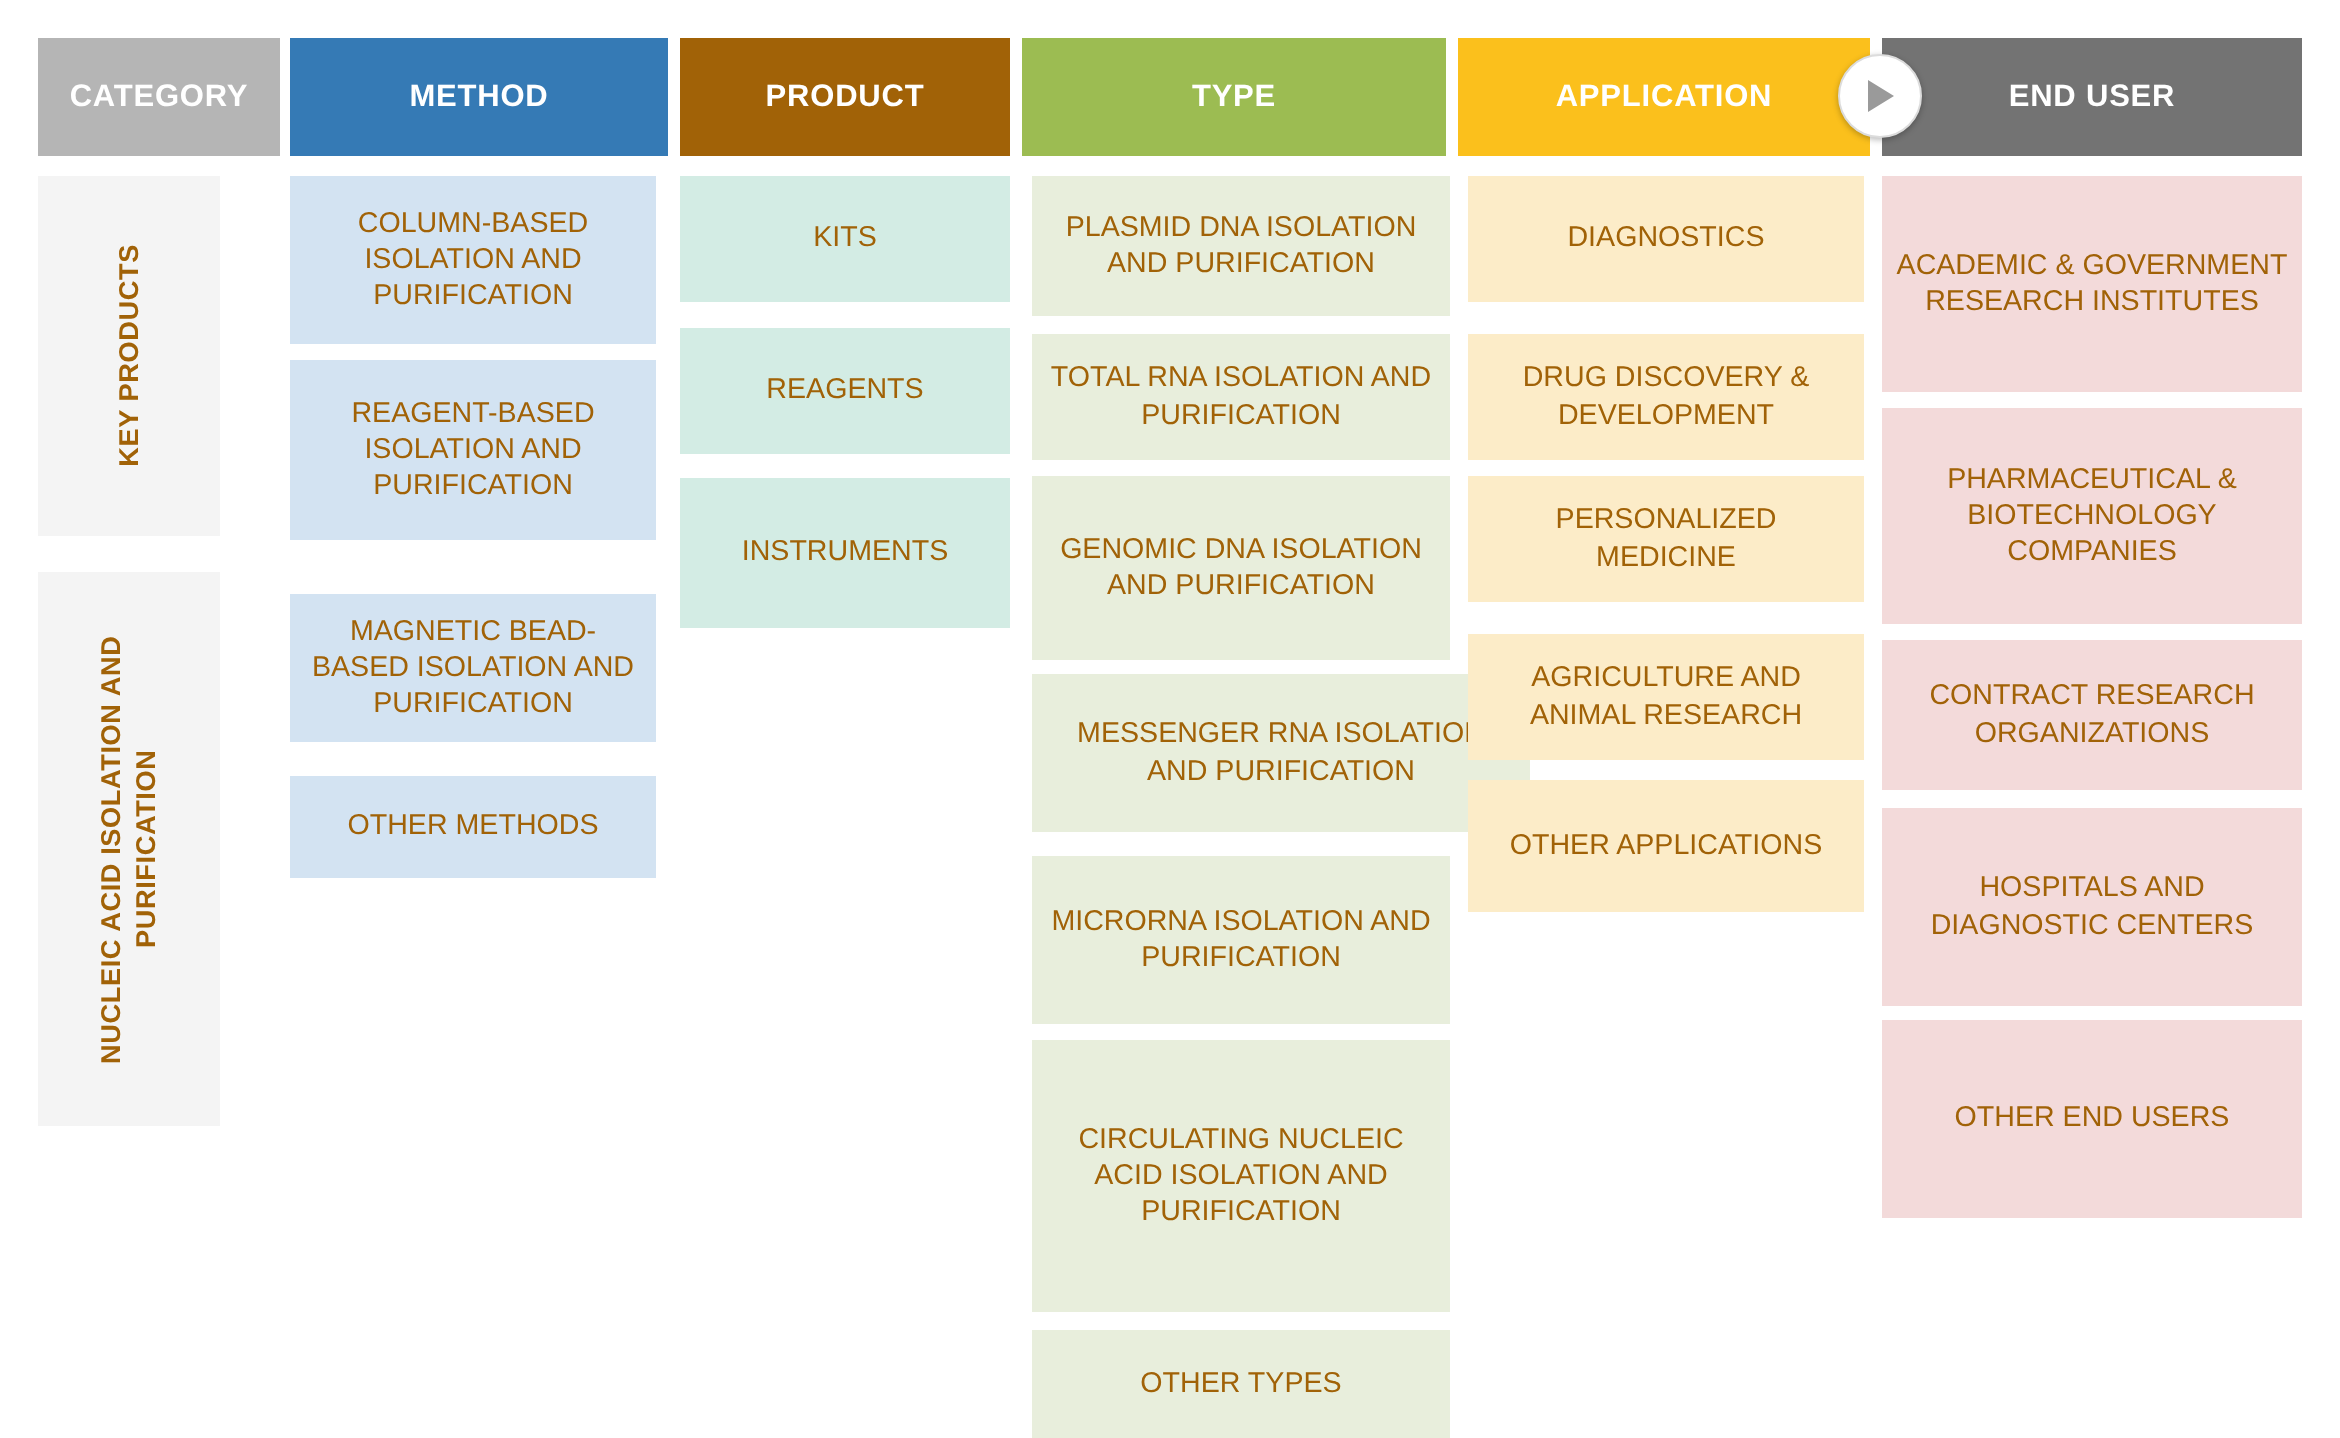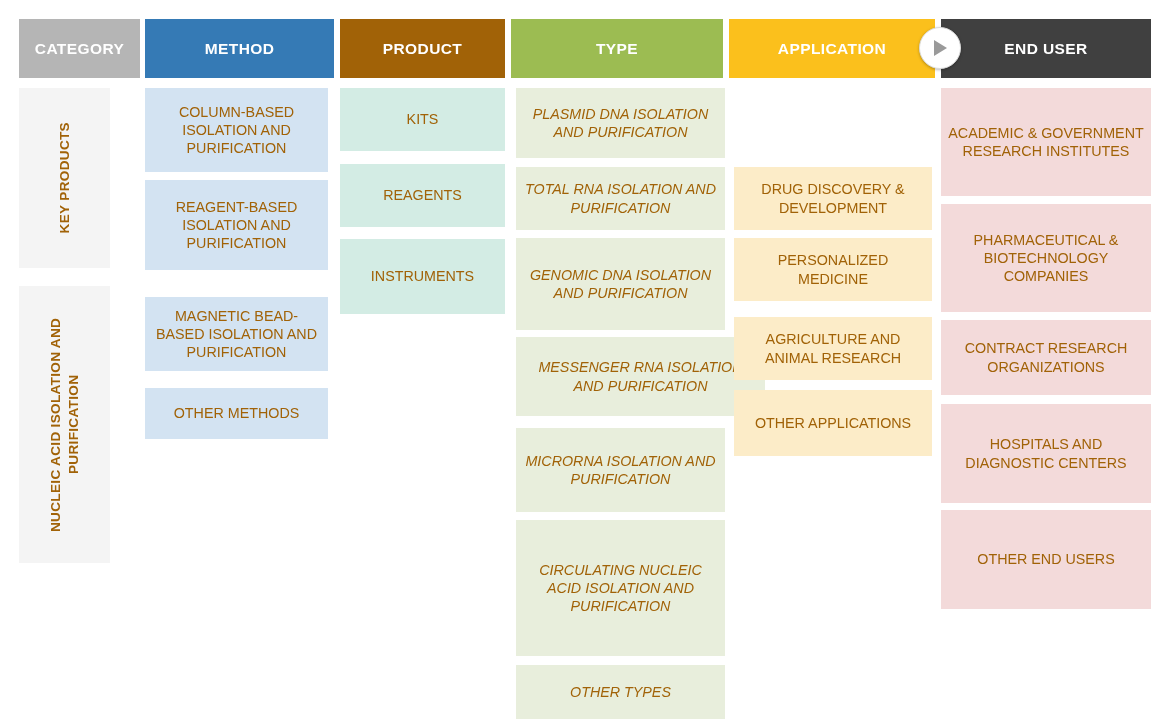--- a/index.html
+++ b/index.html
@@ -36,28 +36,28 @@
     font-size: 15.5px;
     letter-spacing: 0.4px;
     top: 19px;
     height: 59px;
   }
   .hdr-category    { background: #b5b5b5; }
   .hdr-method      { background: #357ab5; }
   .hdr-product     { background: #a16207; }
   .hdr-type        { background: #9cbc52; }
   .hdr-application { background: #fbc01c; }
-  .hdr-enduser     { background: #404040; }
+  .hdr-enduser     { background: #737373; }
 
   
   .cell { font-size: 14.3px; }
   .cell-category    { background: #f4f4f4; }
   .cell-method      { background: #d3e3f2; }
   .cell-product     { background: #d3ece4; }
-  .cell-type        { background: #e8eedc; font-style: italic; }
+  .cell-type        { background: #e8eedc; }
   .cell-application { background: #fcecc8; }
   .cell-enduser     { background: #f3dada; }
 
   
   .vert {
     writing-mode: vertical-rl;
     transform: rotate(180deg);
     font-weight: bold;
     font-size: 13.6px;
     letter-spacing: 0.3px;
@@ -137,20 +137,21 @@
   <div class="box cell cell-type" style="left:516px; width:209px; top:238px; height:92px;">GENOMIC DNA ISOLATION AND PURIFICATION</div>
 
   <div class="box cell cell-type" style="left:516px; width:249px; top:337px; height:79px;">MESSENGER RNA ISOLATION AND PURIFICATION</div>
 
   <div class="box cell cell-type" style="left:516px; width:209px; top:428px; height:84px;">MICRORNA ISOLATION AND PURIFICATION</div>
 
   <div class="box cell cell-type" style="left:516px; width:209px; top:520px; height:136px;">CIRCULATING NUCLEIC ACID ISOLATION AND PURIFICATION</div>
 
   <div class="box cell cell-type" style="left:516px; width:209px; top:665px; height:54px;">OTHER TYPES</div>
 
+  <div class="box cell cell-application" style="left:734px; width:198px; top:88px; height:63px;">DIAGNOSTICS</div>
 
   <div class="box cell cell-application" style="left:734px; width:198px; top:167px; height:63px;">DRUG DISCOVERY &amp; DEVELOPMENT</div>
 
   <div class="box cell cell-application" style="left:734px; width:198px; top:238px; height:63px;">PERSONALIZED MEDICINE</div>
 
   <div class="box cell cell-application" style="left:734px; width:198px; top:317px; height:63px;">AGRICULTURE AND ANIMAL RESEARCH</div>
 
   <div class="box cell cell-application" style="left:734px; width:198px; top:390px; height:66px;">OTHER APPLICATIONS</div>
 
   <div class="box cell cell-enduser" style="left:941px; width:210px; top:88px; height:108px;">ACADEMIC &amp; GOVERNMENT RESEARCH INSTITUTES</div>

